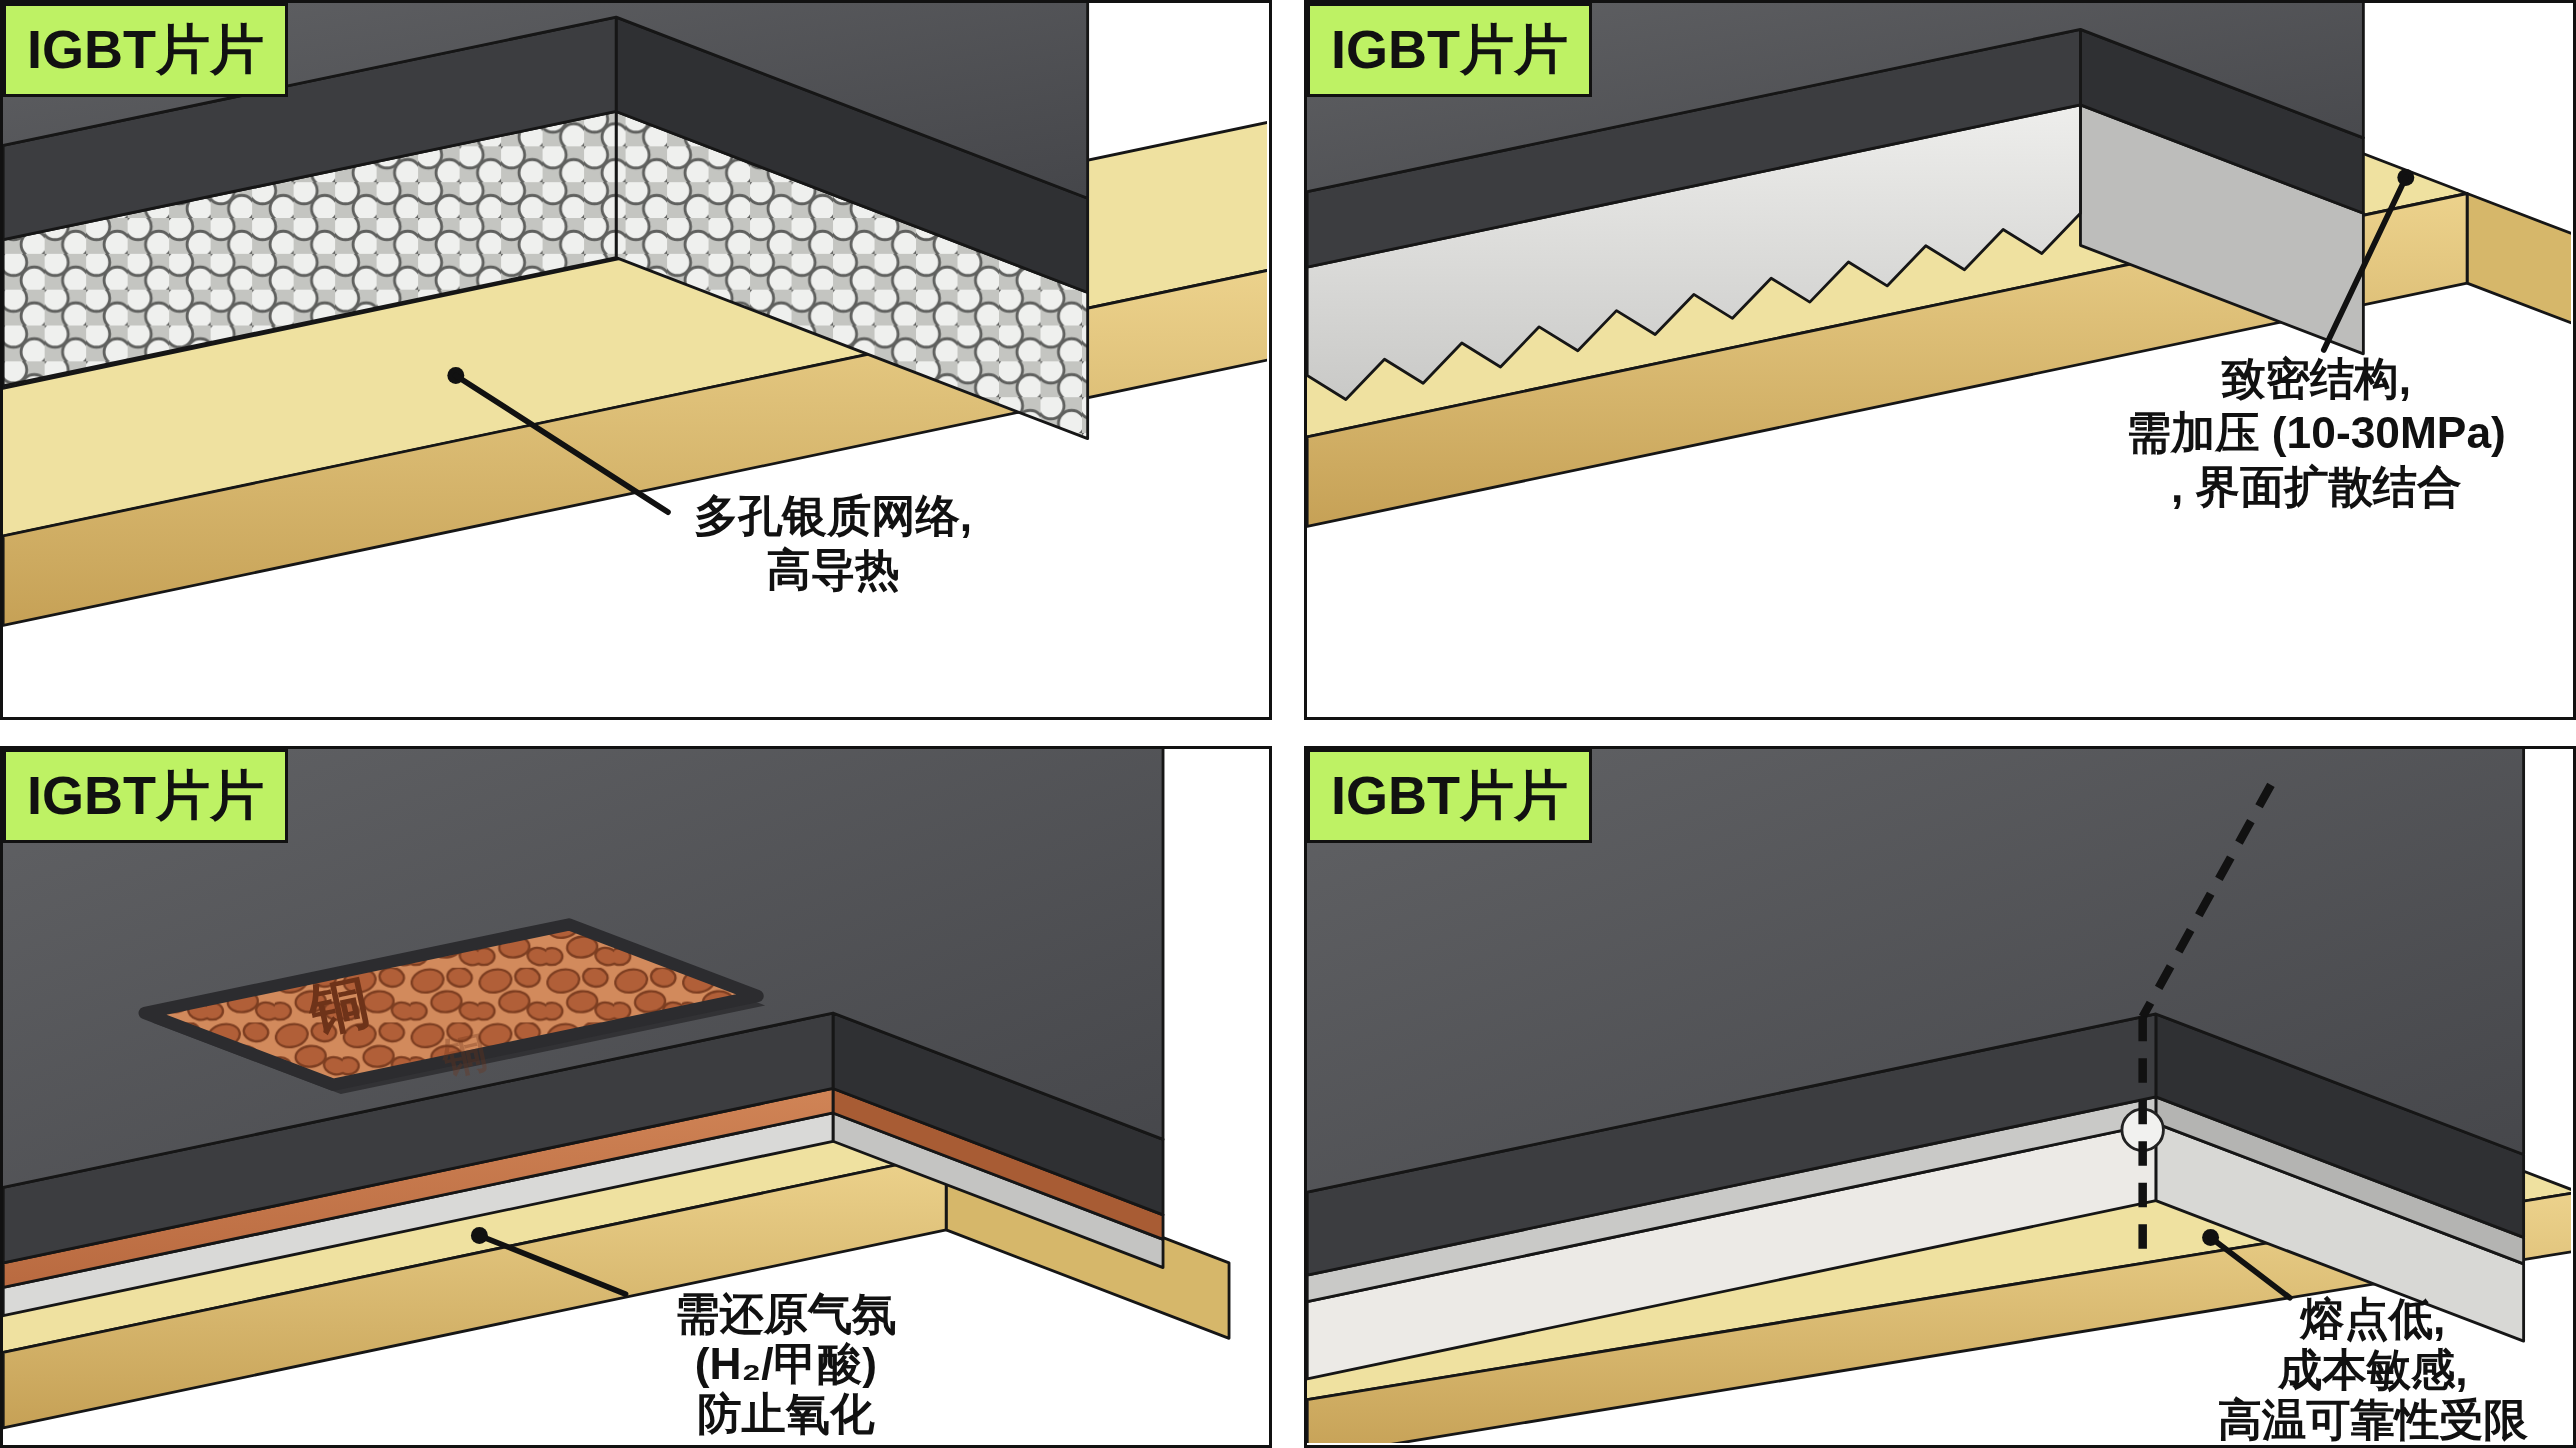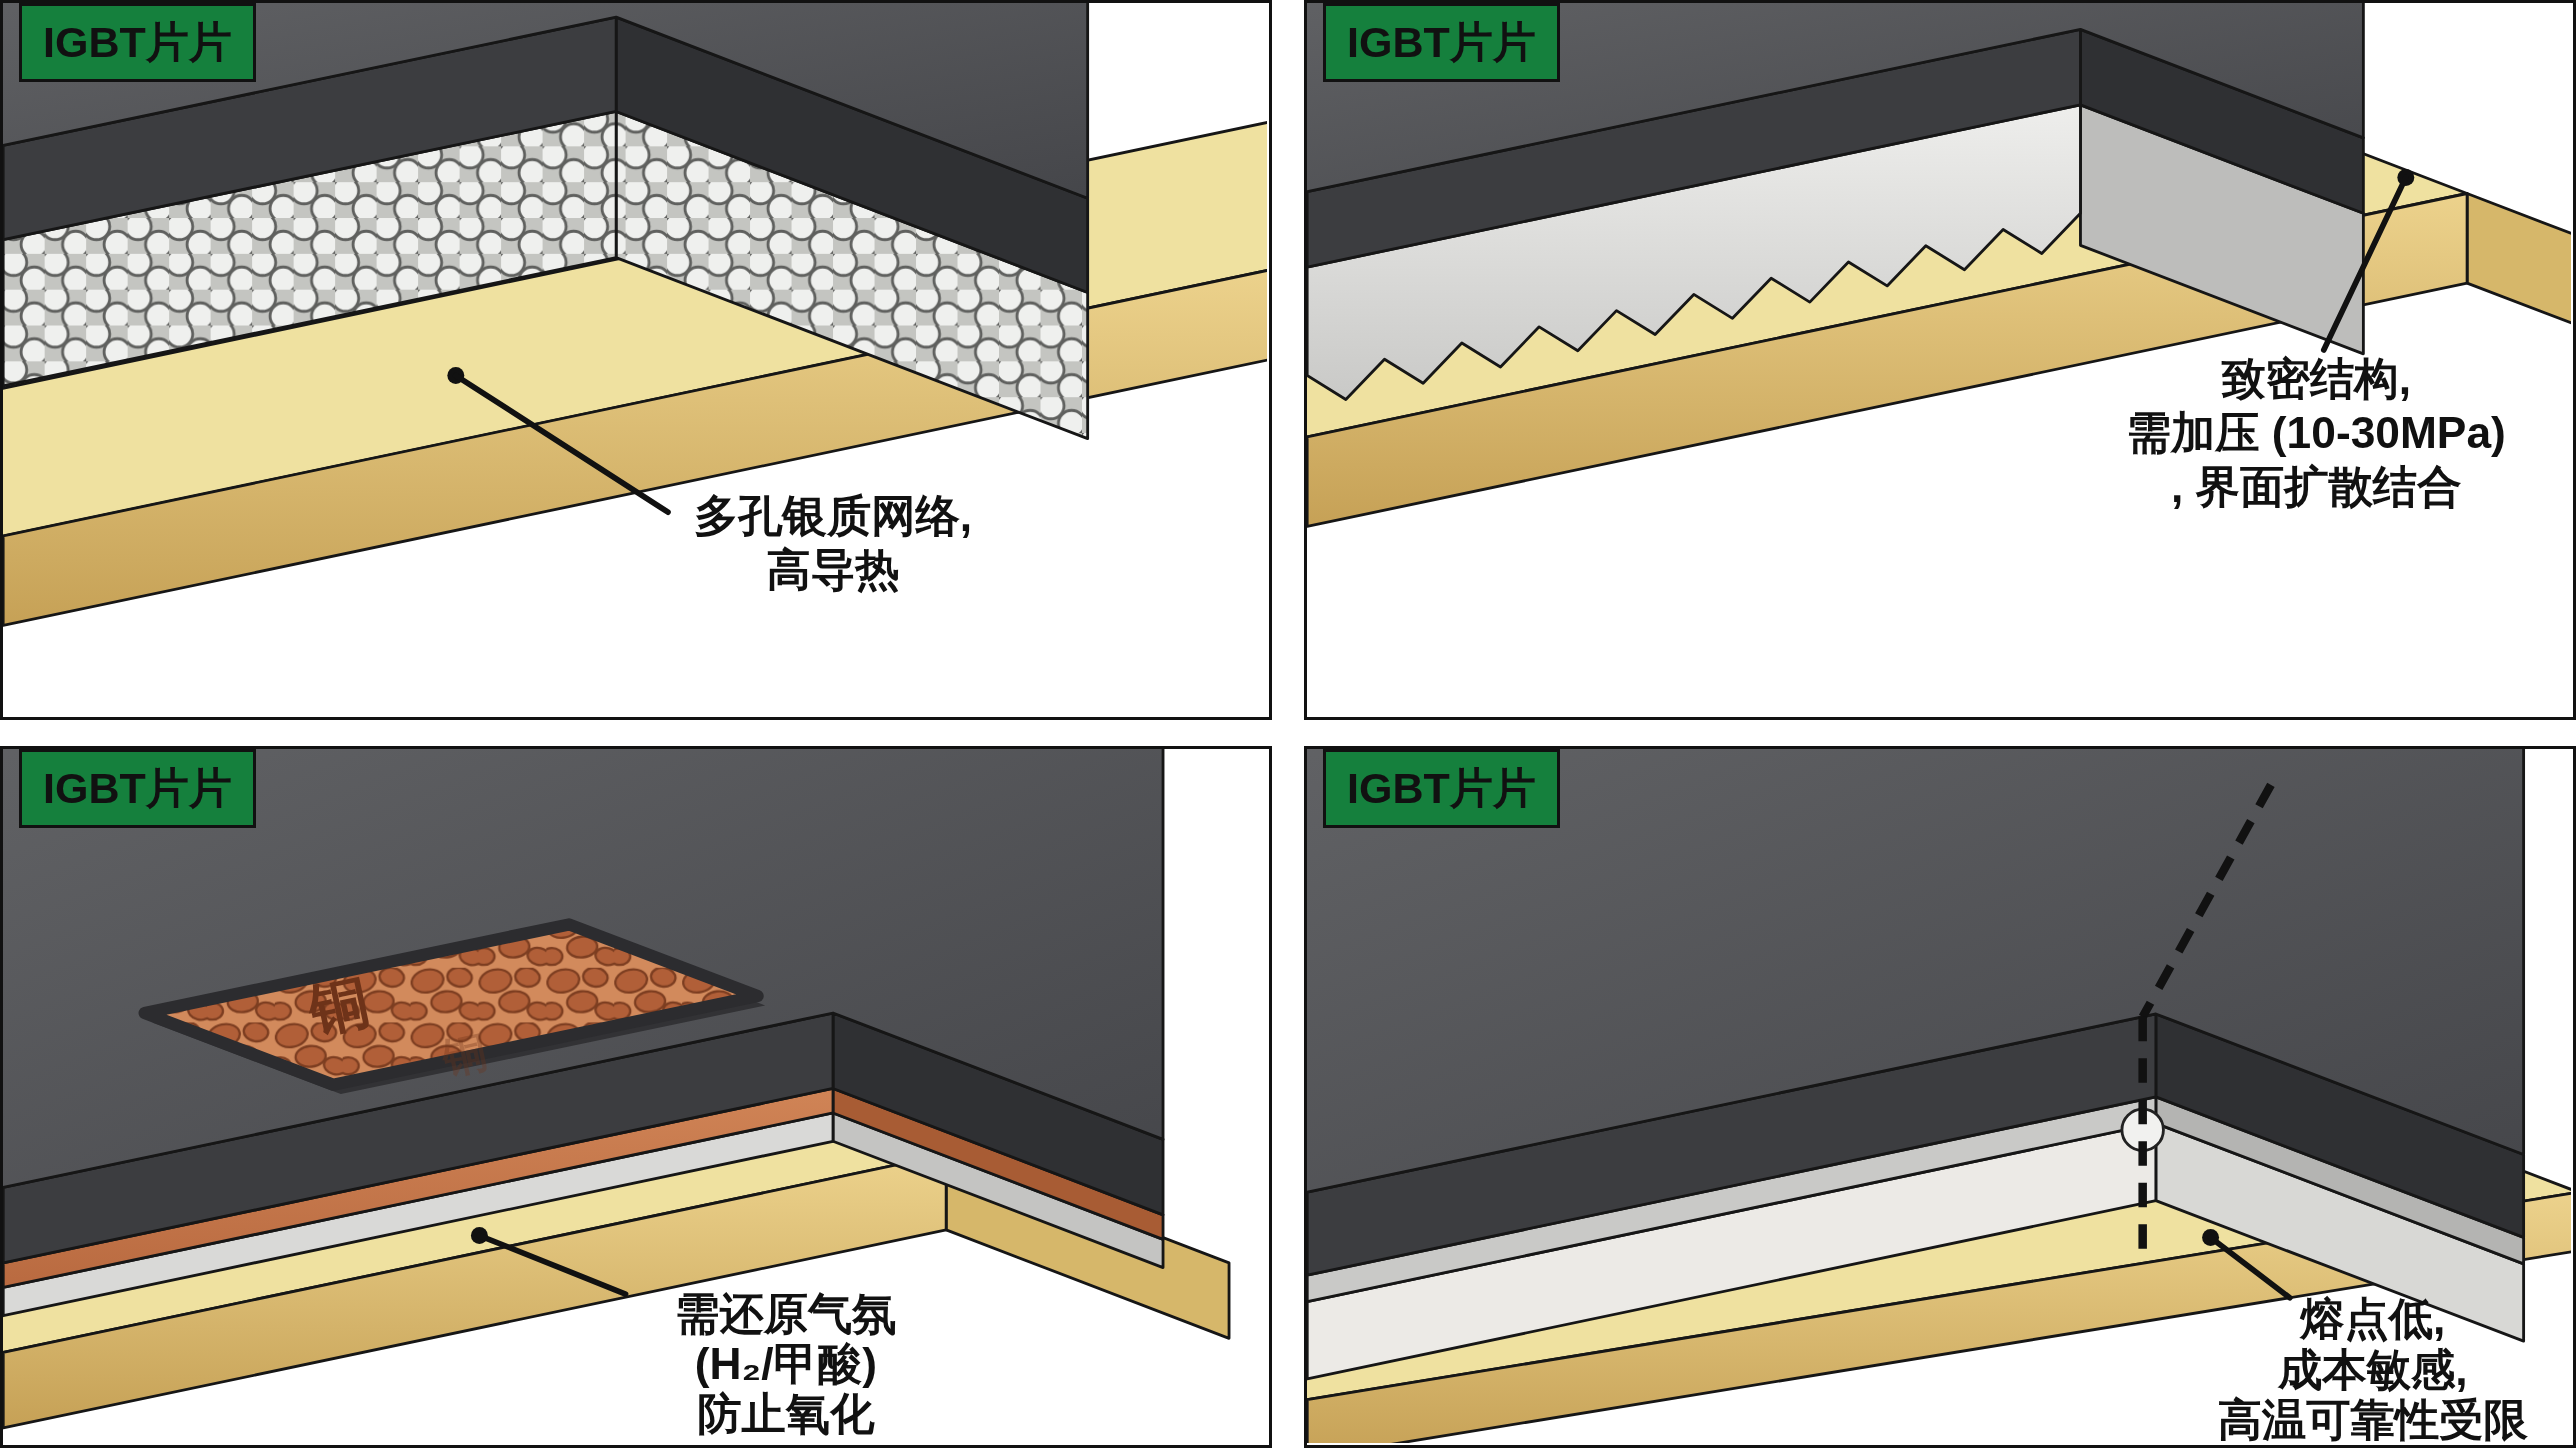--- a/index.html
+++ b/index.html
@@ -14,25 +14,25 @@
   }
   .panel{
     position:relative;
     background:#ffffff;
     border:3.8px solid #111;
     box-sizing:border-box;
     overflow:hidden;
   }
   .panel svg{position:absolute;left:0;top:0;}
   .chip-label{
-    position:absolute;left:16px;top:0px;
-    background:#15803d;
+    position:absolute;left:0px;top:0px;
+    background:#bef264;
     border:3.8px solid #111;
     padding:7.5px 21px;
-    font-size:43px;font-weight:bold;color:#111;
+    font-size:54px;font-weight:bold;color:#111;
     z-index:5;
   }
   text.anno{
     font-family:"Liberation Sans","DejaVu Sans",sans-serif;
     font-size:47px;font-weight:600;fill:#111;
     text-anchor:middle;
   }
   text.cu{
     font-family:"Liberation Sans","DejaVu Sans",sans-serif;
     font-weight:bold;fill:#6e3319;

